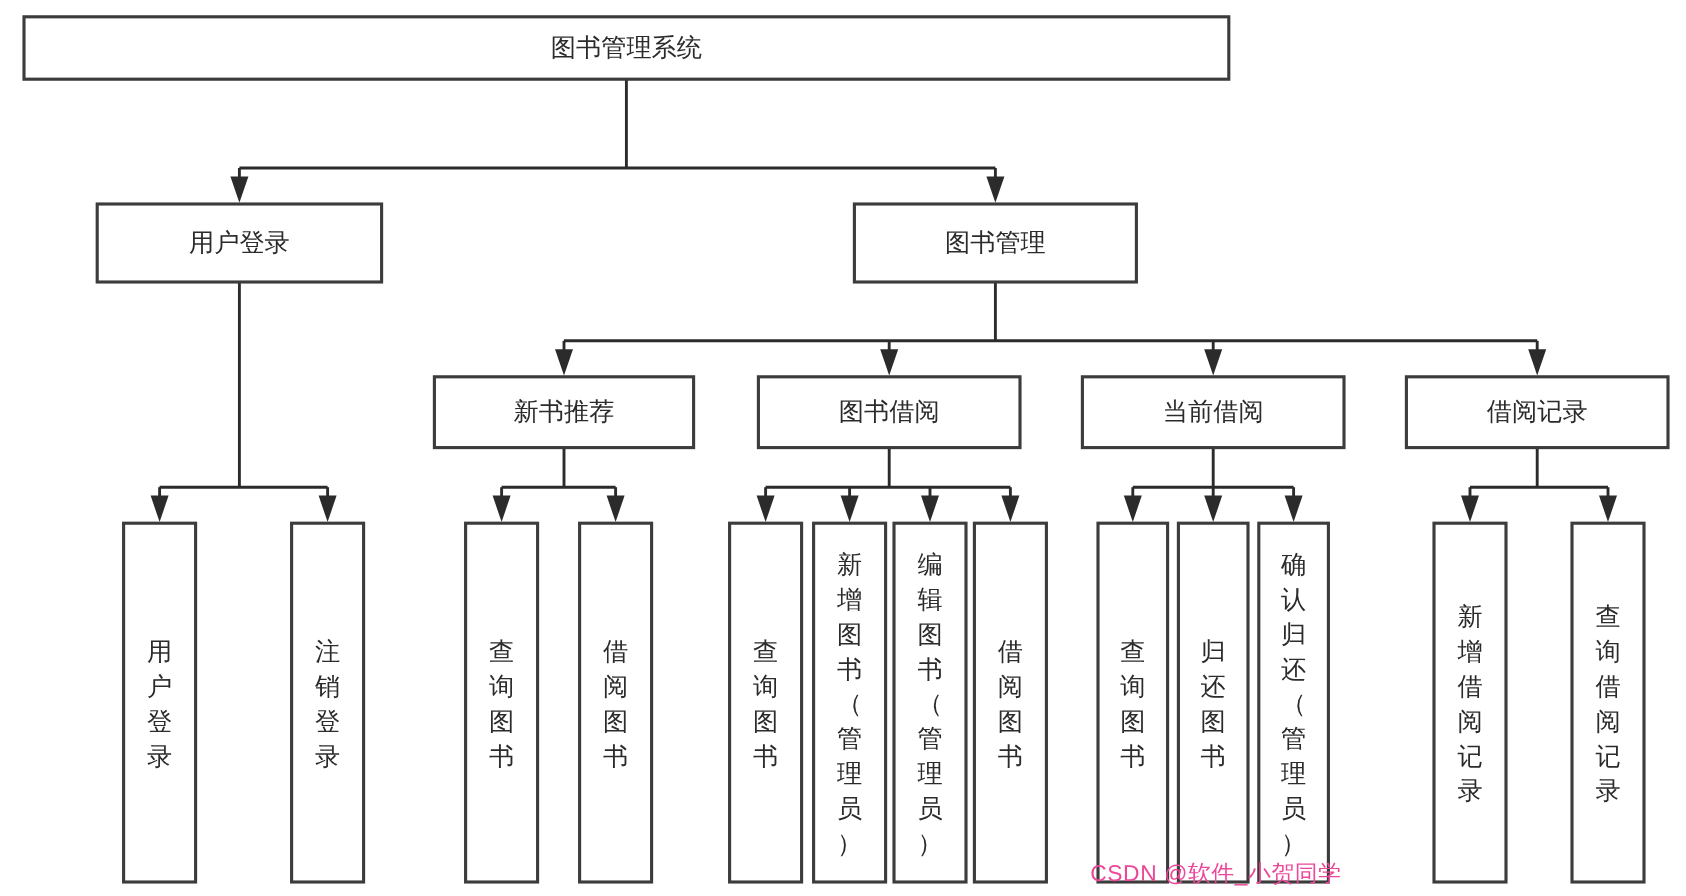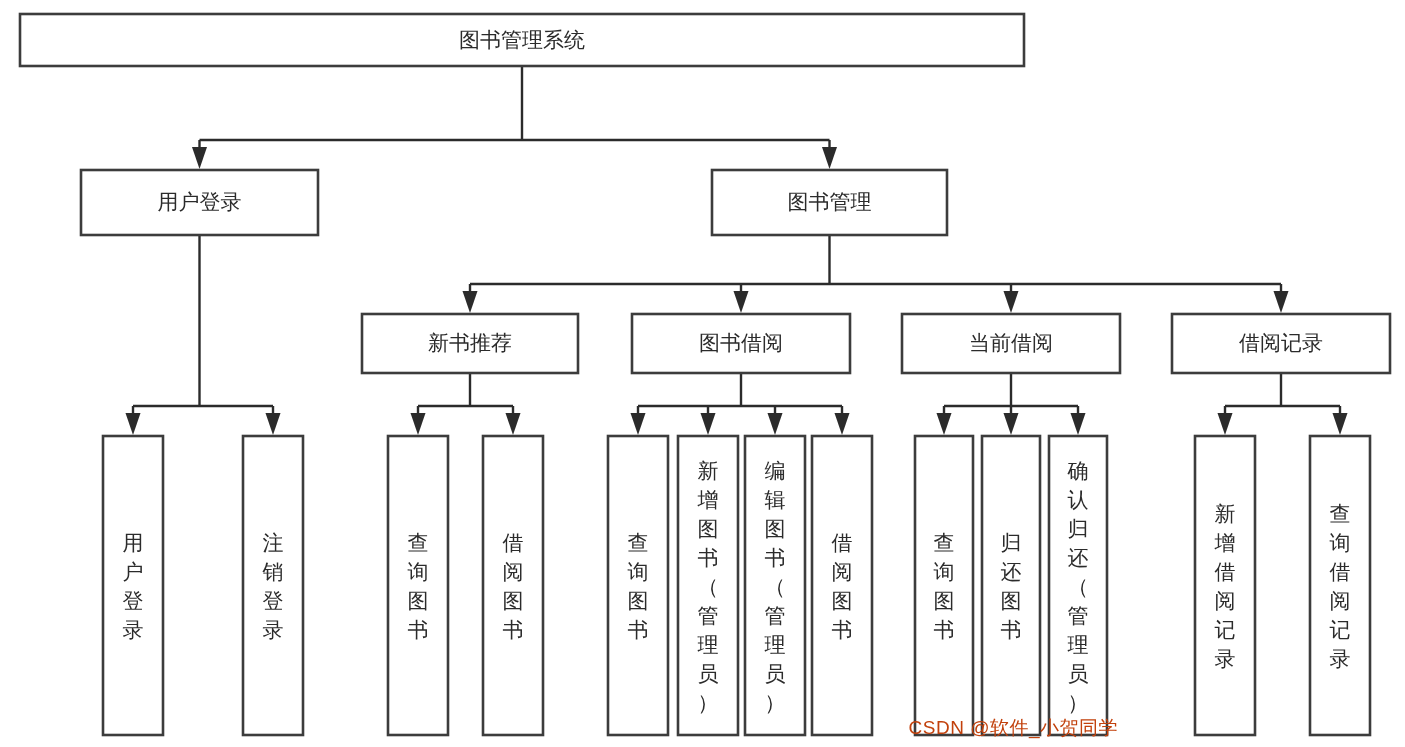--- a/index.html
+++ b/index.html
@@ -57,21 +57,21 @@
   .arrow-head {
     fill: #2b2b2b;
     stroke: none;
   }
   .watermark {
     position: absolute;
     right: 14px;
     bottom: 6px;
     font-family: "Liberation Sans", "DejaVu Sans", sans-serif;
     font-size: 19px;
-    color: #c2410c;
+    color: #ec4899;
     white-space: nowrap;
     letter-spacing: 0.5px;
     user-select: none;
   }
 </style>
 </head>
 <body>
 
 <div id="diagram-root">
   <svg class="diagram" id="diagram-svg" viewBox="0 0 1405 747">

